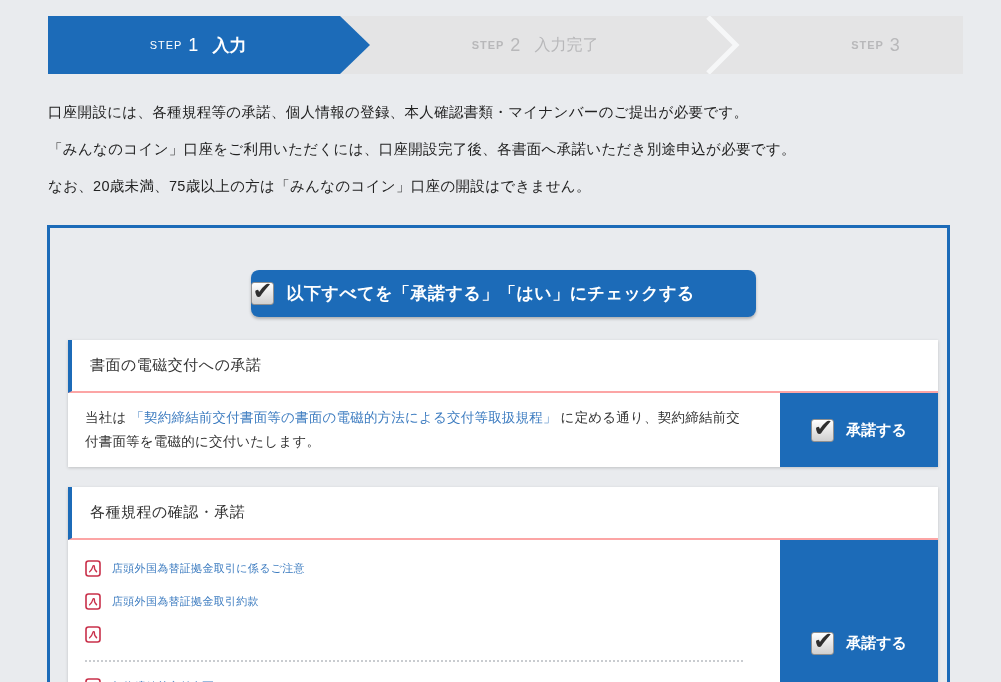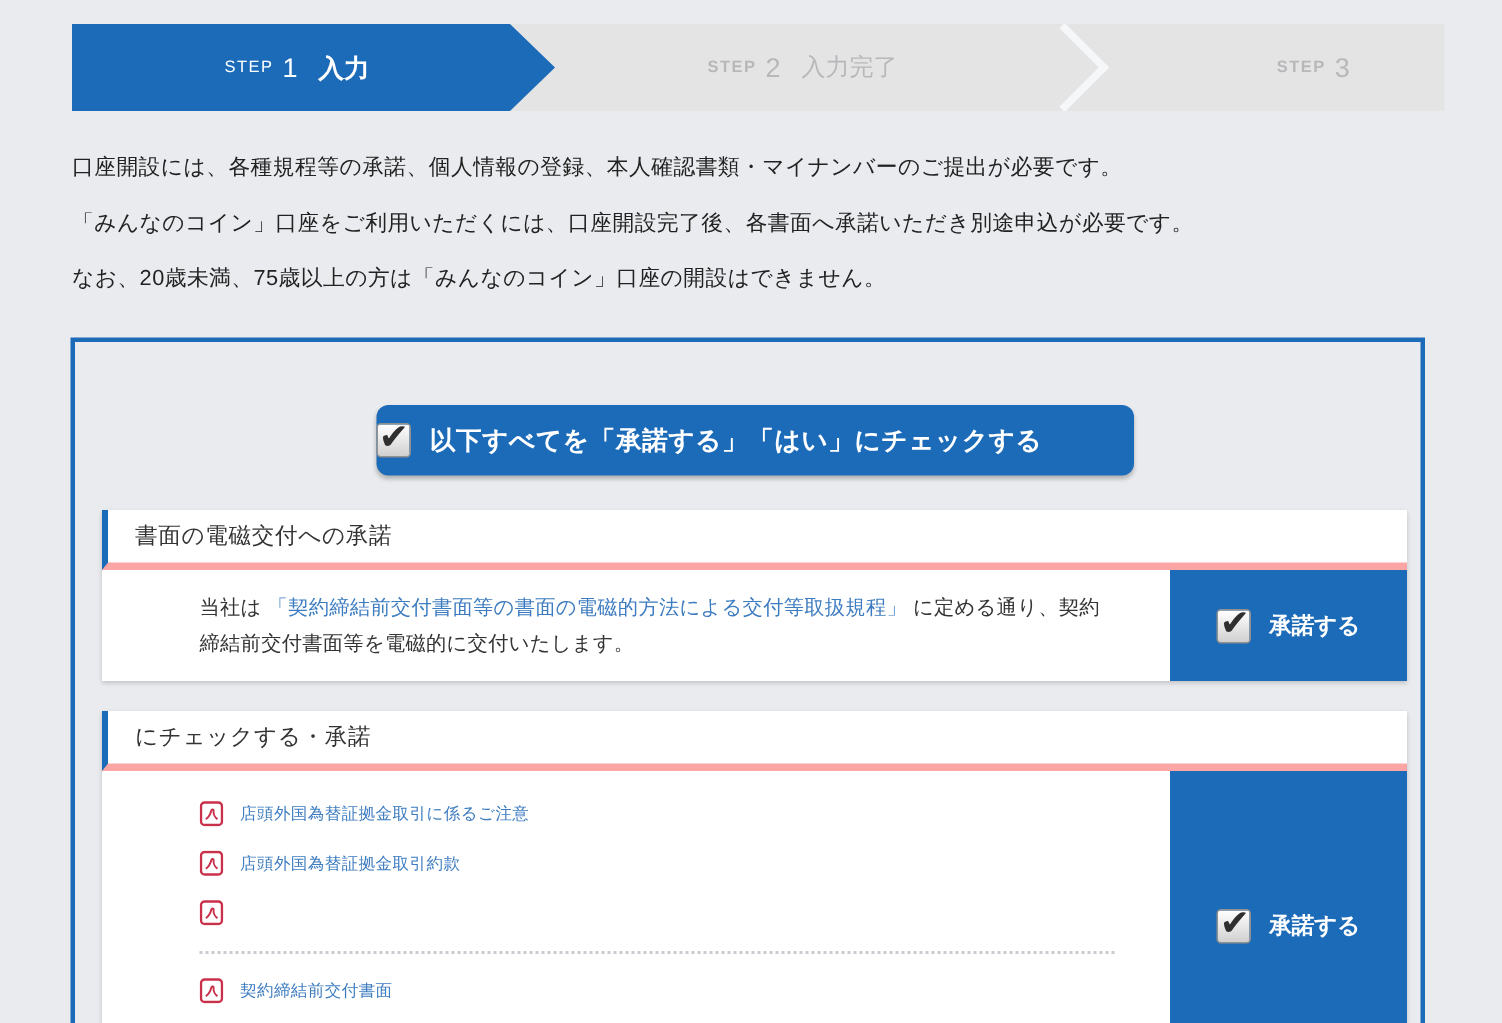--- a/index.html
+++ b/index.html
@@ -73,27 +73,27 @@
 
   
   .card {
     background:#fff;
     margin-top:23px;
     box-shadow:0 1px 3px rgba(0,0,0,.18);
   }
   .card + .card { margin-top:20px; }
   .card-header {
     display:flex; align-items:center;
-    height:40px;
+    height:53px;
     border-left:4px solid #1c6bb8;
-    border-bottom:5px solid #fca5a5;
+    border-bottom:2px solid #fca5a5;
     padding-left:18px;
     font-size:15px; color:#333; letter-spacing:.5px;
   }
-  .card-body { position:relative;margin-left:48px; }
+  .card-body { position:relative; }
 
   .accept-block {
     position:absolute; right:0; top:0; bottom:0;
     width:158px;
     background:#1c6bb8; color:#fff;
     display:flex; align-items:center; justify-content:center; gap:12px;
     font-size:15px; font-weight:bold;
     cursor:pointer;
   }
 
@@ -157,21 +157,21 @@
     <div class="card-body">
       <p class="agreement-text"><span>当社は </span><a class="inline-link">「契約締結前交付書面等の書面の電磁的方法による交付等取扱規程」</a><span> に定める通り、契約締結前交付書面等を電磁的に交付いたします。</span></p>
       <div class="accept-block">
         <span class="checkbox"></span>
         <span>承諾する</span>
       </div>
     </div>
   </div>
 
   <div class="card">
-    <div class="card-header">にチェックする・承諾</div>
+    <div class="card-header">各種規程の確認・承諾</div>
     <div class="card-body">
       <div class="pdf-list">
 
         <a class="pdf-link">
           <span class="pdf-icon">
             <svg width="16" height="17" viewBox="0 0 16 17">
                 <rect x="1" y="1" width="14" height="15" rx="2.5" fill="none" stroke="currentColor" stroke-width="1.6"></rect>
                 <path d="M4.2 12.2 C6 11 7.4 8.4 7.9 6.4 C8.2 5.2 9.6 5.4 9.4 6.7 C9.1 9 10.9 11.3 12 12.1" fill="none" stroke="currentColor" stroke-width="1.3"></path>
               </svg>
           </span>

